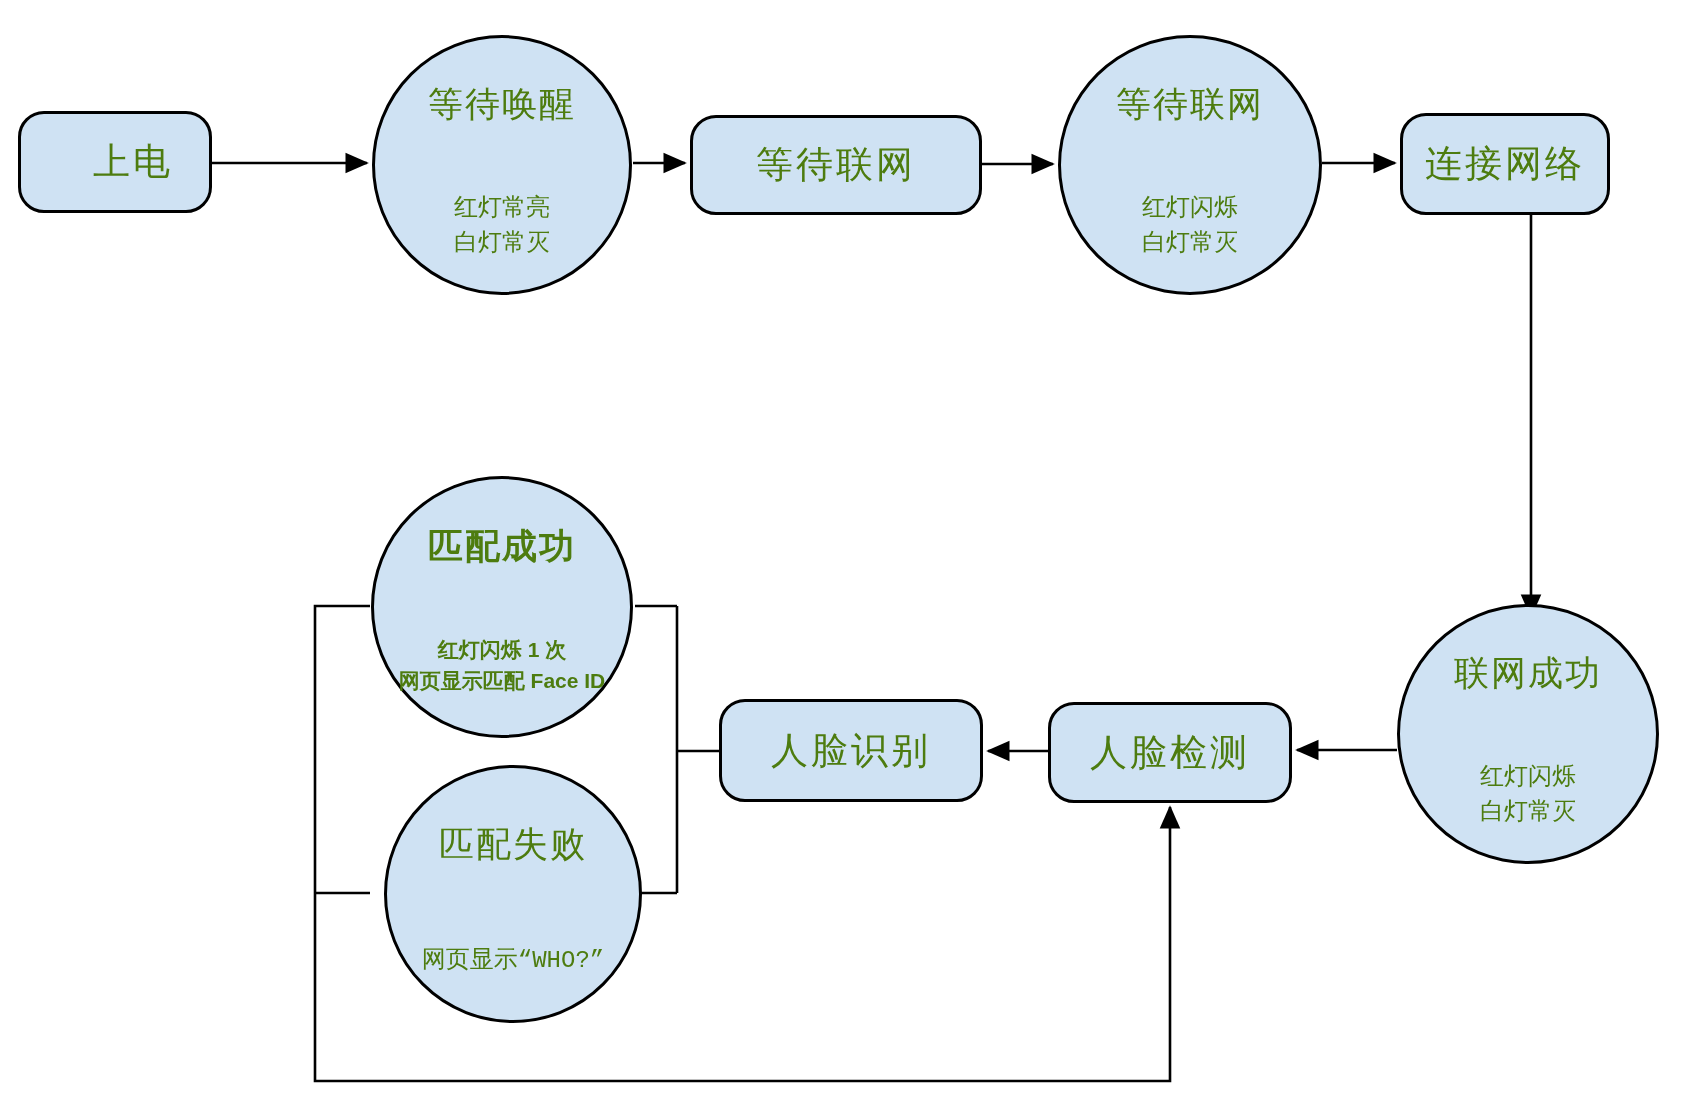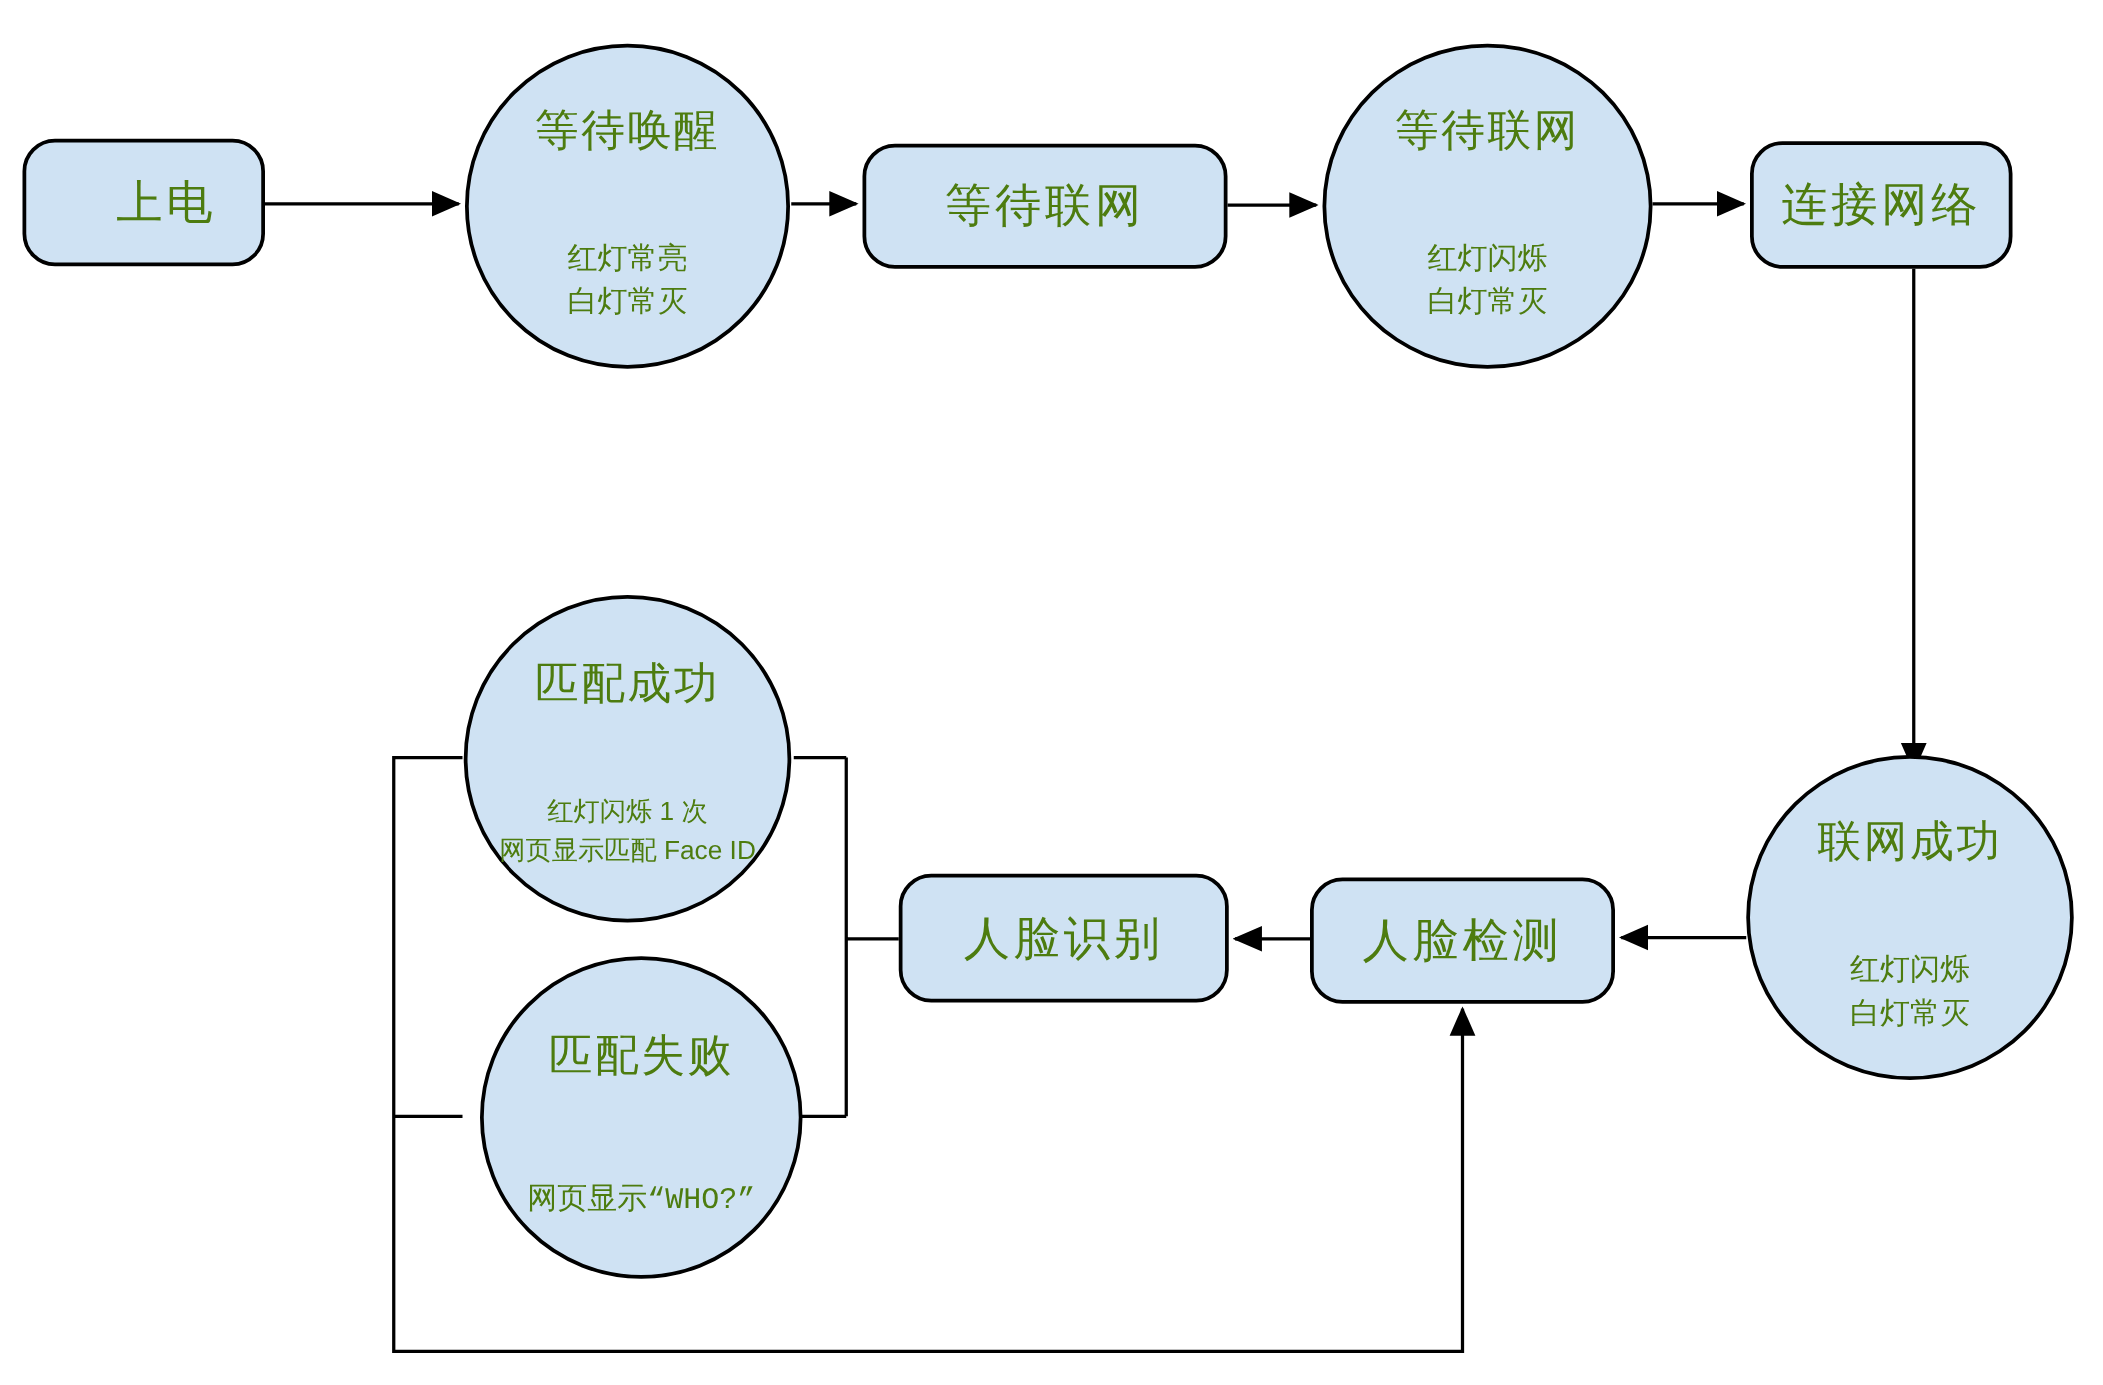--- a/index.html
+++ b/index.html
@@ -128,21 +128,21 @@
   </div>
 
   <div class="node rect" style="left:719px; top:699px; width:264px; height:103px;">
     <span class="label">人脸识别</span>
   </div>
 
   <div class="node rect" style="left:1048px; top:702px; width:244px; height:101px;">
     <span class="label">人脸检测</span>
   </div>
 
-  <div class="node circle" style="left:371px; top:476px; width:262px; height:262px;">
+  <div class="node circle" style="left:371px; top:476px; width:262px; height:262px;font-weight:bold;">
     <div class="ctitle">匹配成功</div>
     <div class="csub small">
       <span>红灯闪烁 1 次</span>
       <span>网页显示匹配 Face ID</span>
     </div>
   </div>
 
   <div class="node circle" style="left:384px; top:765px; width:258px; height:258px;">
     <div class="ctitle" style="top:21%;">匹配失败</div>
     <div class="csub single">

